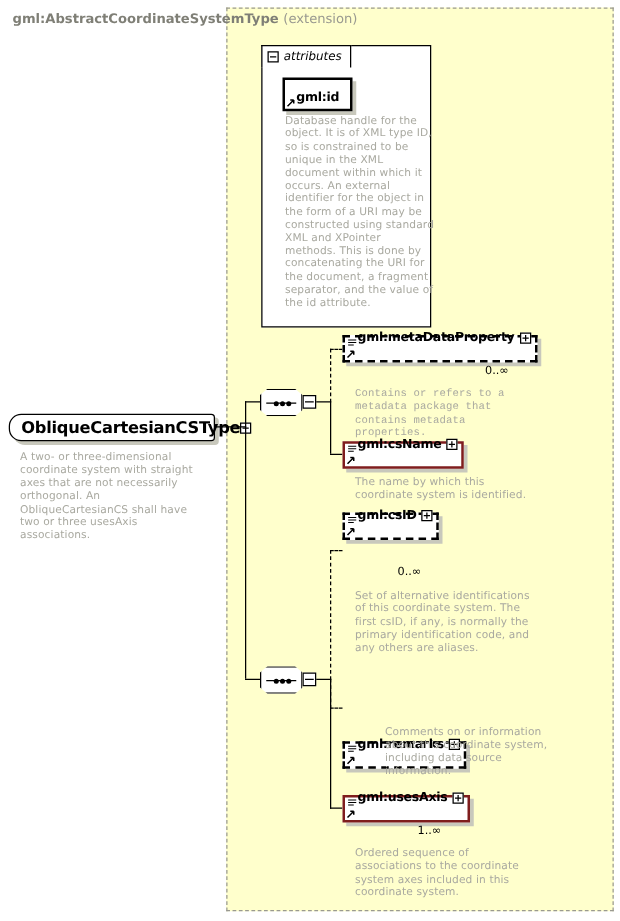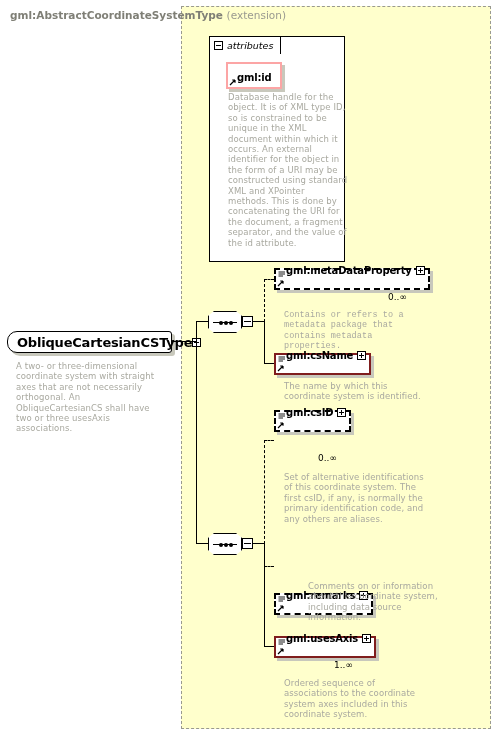--- a/index.html
+++ b/index.html
@@ -104,21 +104,21 @@
     width: 1px;
     background: #000;
   }
 
   
   #attr-id-box {
     left: 226px;
     top: 62px;
     padding: 2px 9px 2px 9px;
     background: #ffffff;
-    border: 2px solid #fca5a5;
+    border: 2px solid #000000;
     box-sizing: border-box;
     box-shadow: 3px 3px 0 0 #c8c8bc;
   }
   #attr-id-box .nm {
     font-size: 10px;
     font-weight: bold;
     color: #000;
     white-space: nowrap;
     letter-spacing: -0.2px;
   }

